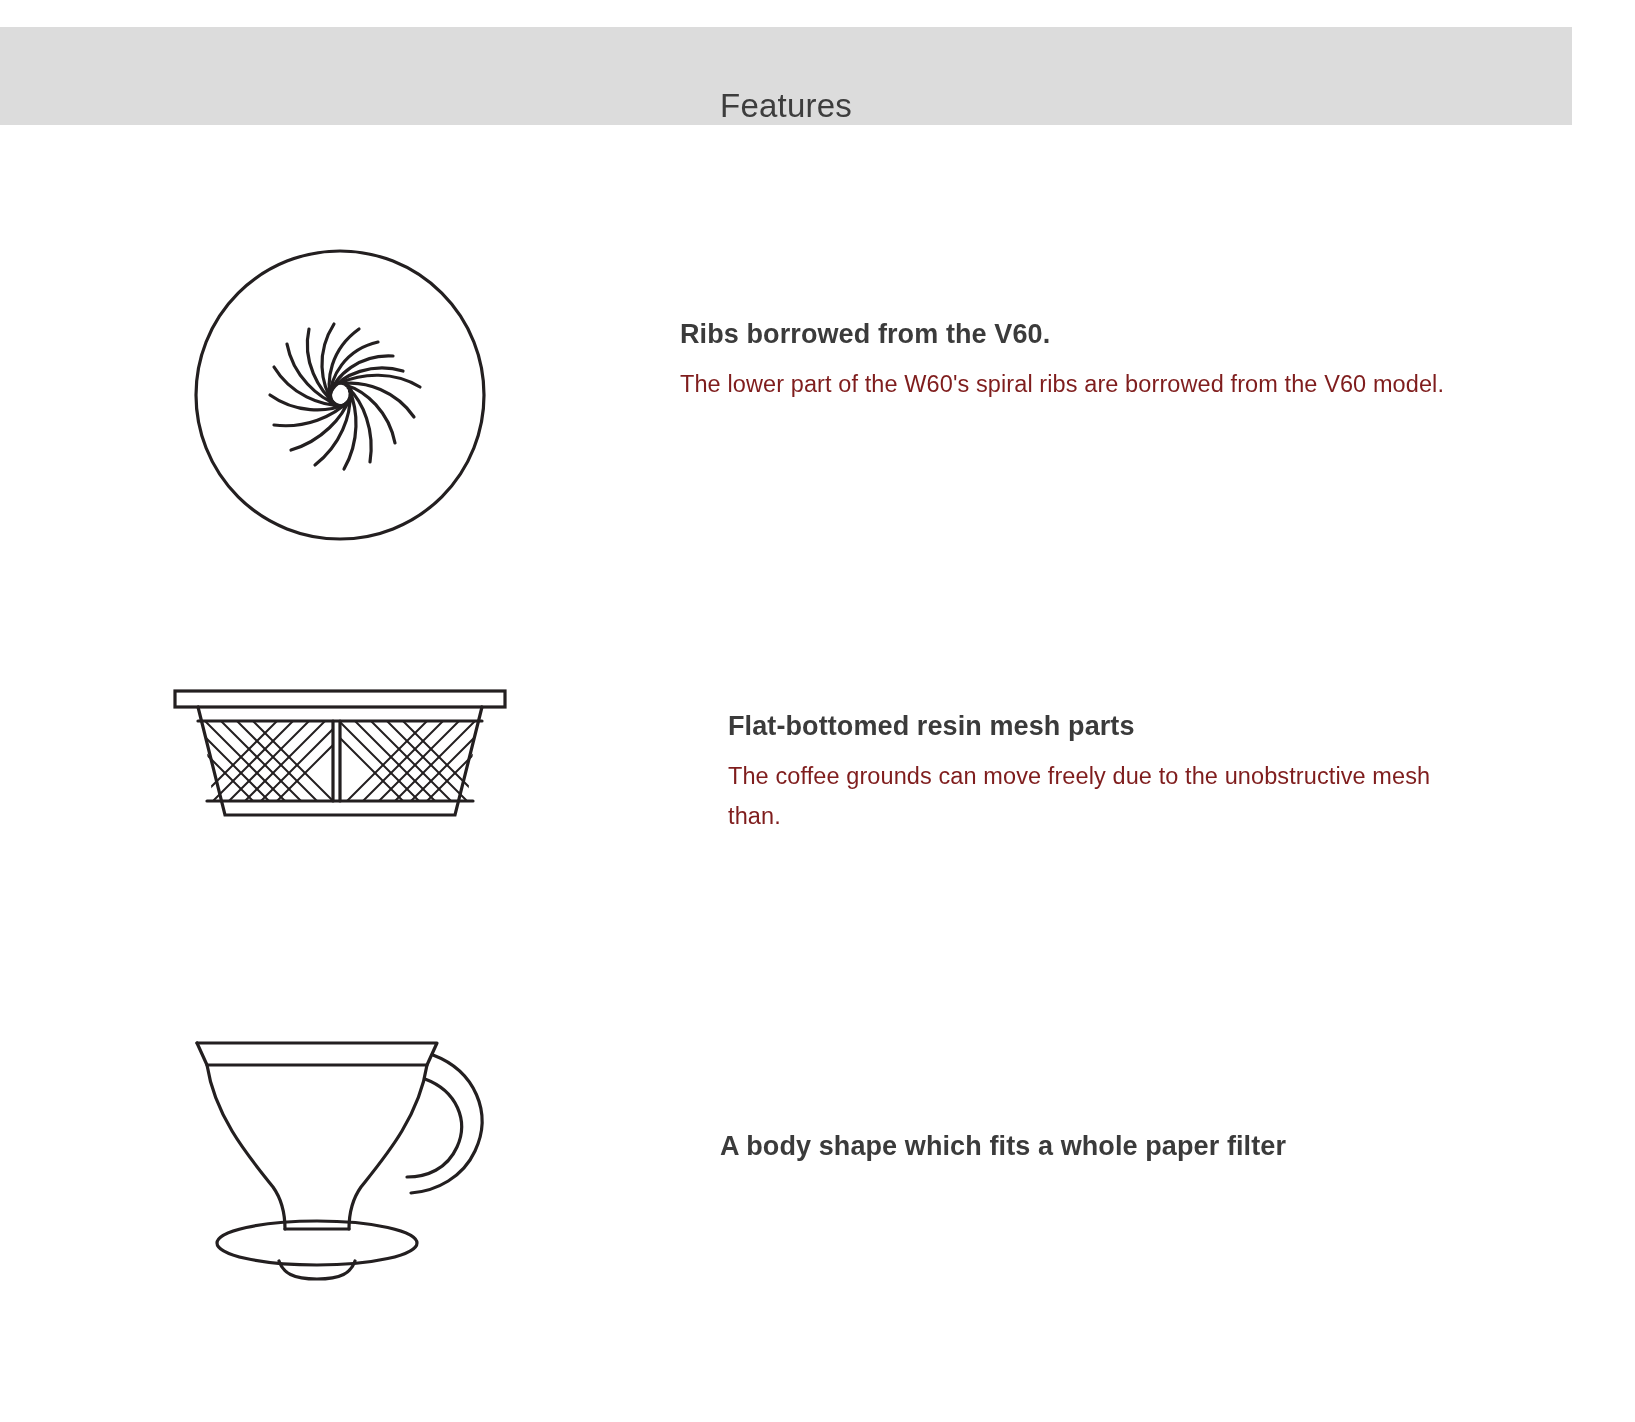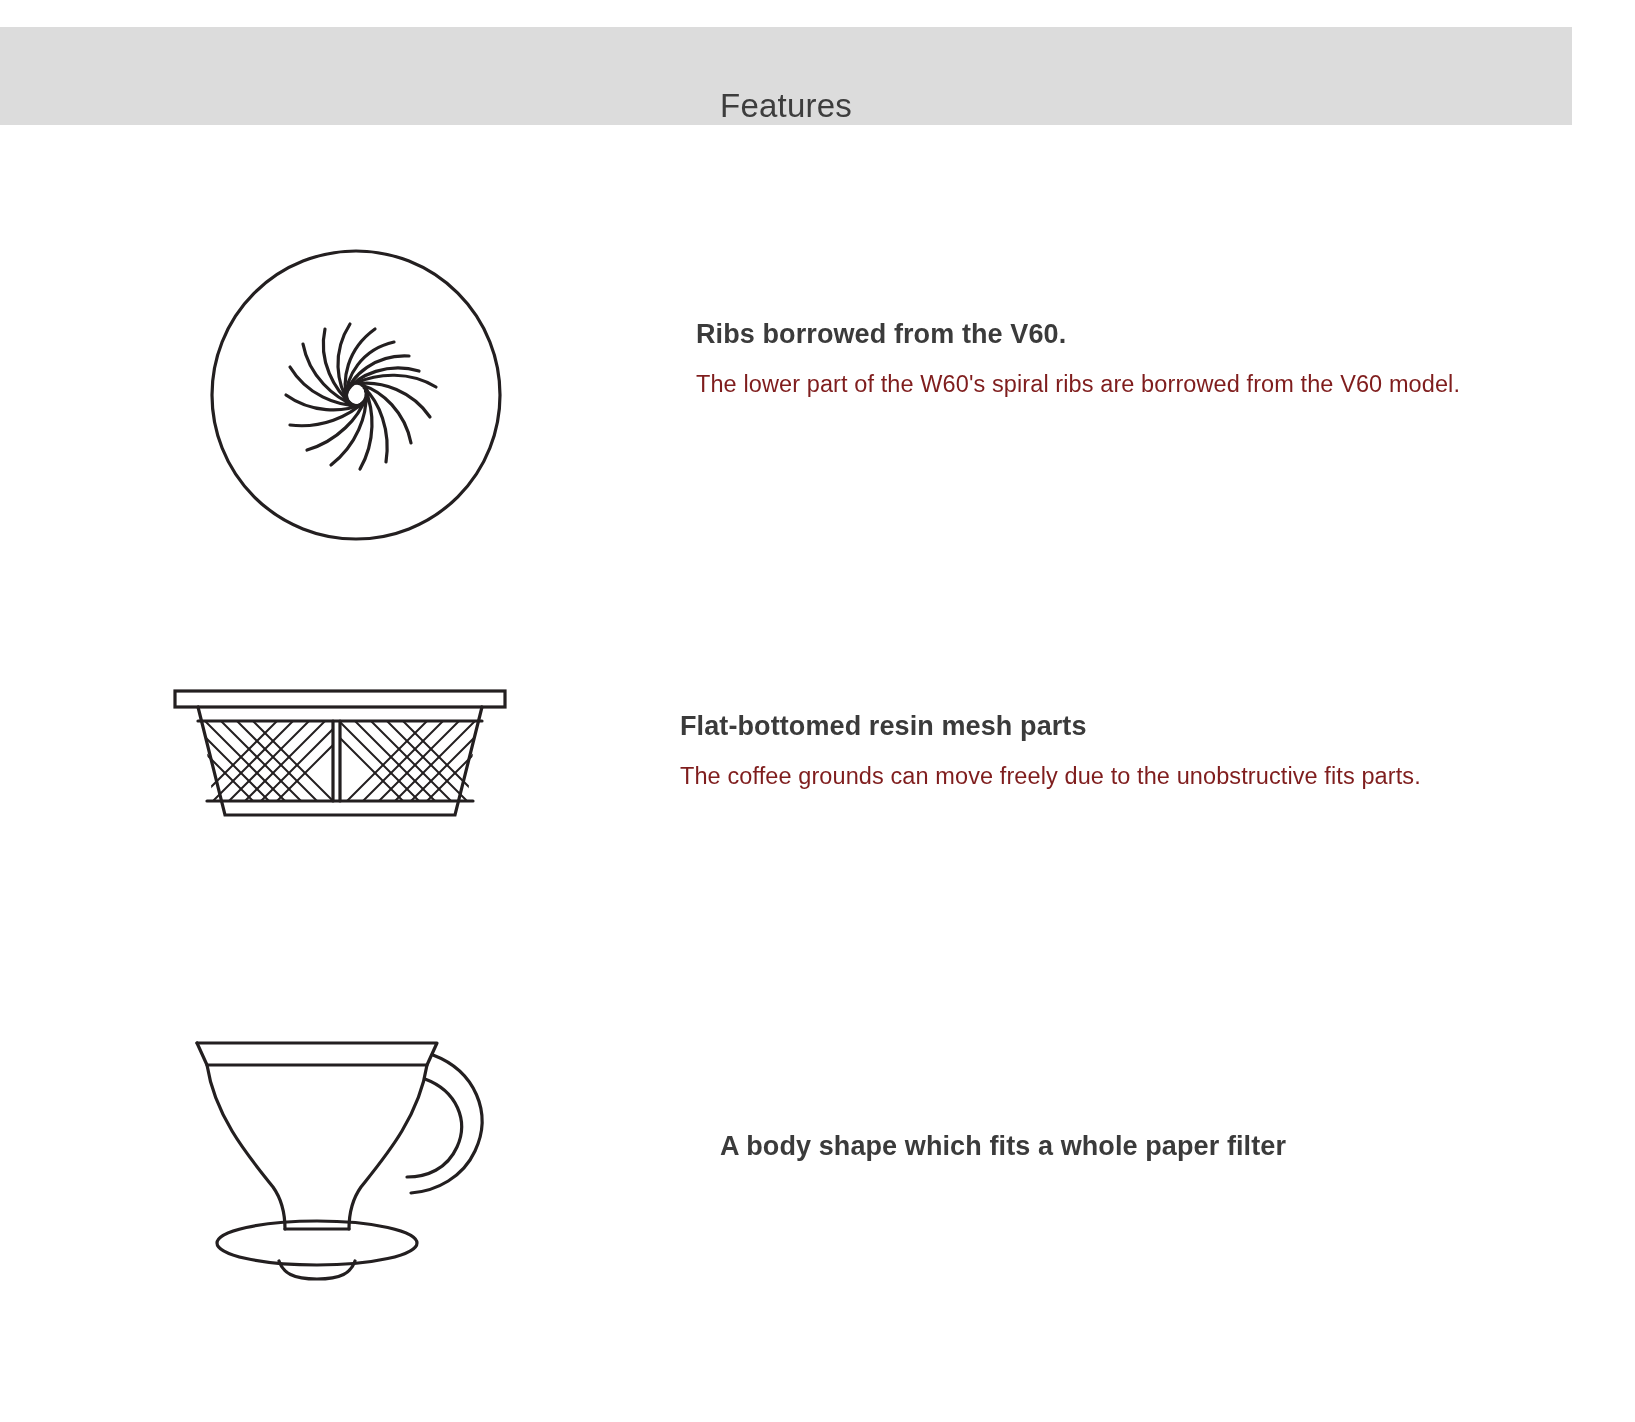--- a/index.html
+++ b/index.html
@@ -36,22 +36,22 @@
     letter-spacing: 0.2px;
   }
   .feature-list {
     margin-top: 54px;
   }
   .feature-row {
     display: flex;
     align-items: flex-start;
     width: 1572px;
   }
-  .feature-row.row-1 { height: 490px; margin-left: 16px; }
-  .feature-row.row-2 { height: 350px; }
+  .feature-row.row-1 { height: 490px; }
+  .feature-row.row-2 { height: 350px; gap: 48px; }
   .feature-row.row-3 { height: 330px; }
 
   .feature-icon-cell {
     width: 680px;
     display: flex;
     justify-content: center;
     flex: 0 0 680px;
   }
   .feature-text-cell {
     flex: 1 1 auto;
@@ -159,21 +159,21 @@
                 </clipPath>
               <clipPath id="meshR">
                   <path d="M175 44 L312 44 L302 124 L175 124 Z"></path>
                 </clipPath>
             </defs>
           </svg>
         </span>
       </div>
       <div class="feature-text-cell">
         <h3 class="feature-title">Flat-bottomed resin mesh parts</h3>
-        <p class="feature-desc">The coffee grounds can move freely due to the unobstructive fits parts.</p>
+        <p class="feature-desc">The coffee grounds can move freely due to the unobstructive mesh than.</p>
       </div>
     </div>
 
     <div class="feature-row row-3">
       <div class="feature-icon-cell">
         <span>
           <svg width="330" height="270" viewBox="0 0 330 270" fill="none" stroke="#231f20" stroke-width="3.2" stroke-linecap="round" stroke-linejoin="round">
 
             <path d="M22 18 L262 18 L252 40 C244 92 210 132 186 162 C176 176 174 190 174 204"></path>
             <path d="M22 18 L32 40 C40 92 74 132 98 162 C108 176 110 190 110 204"></path>

